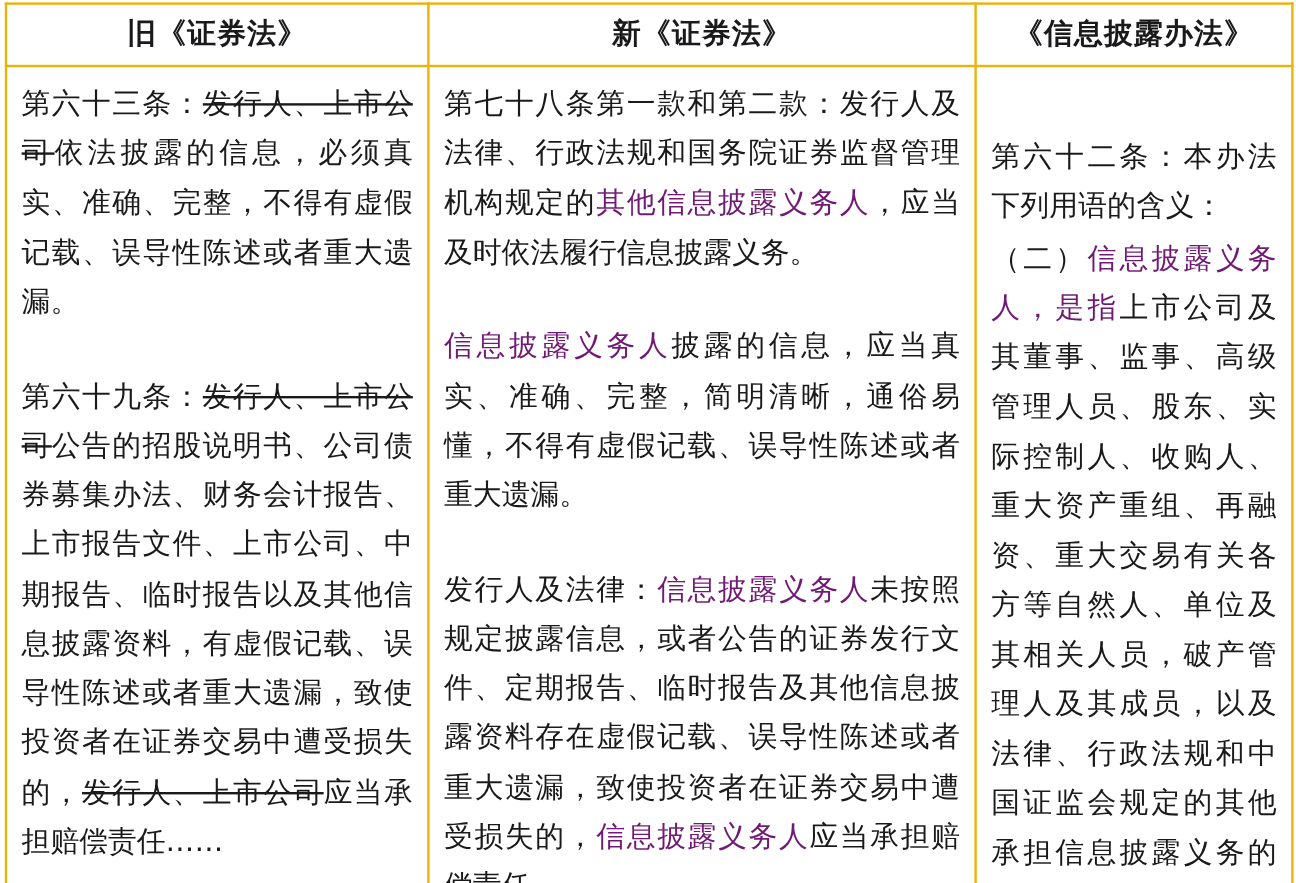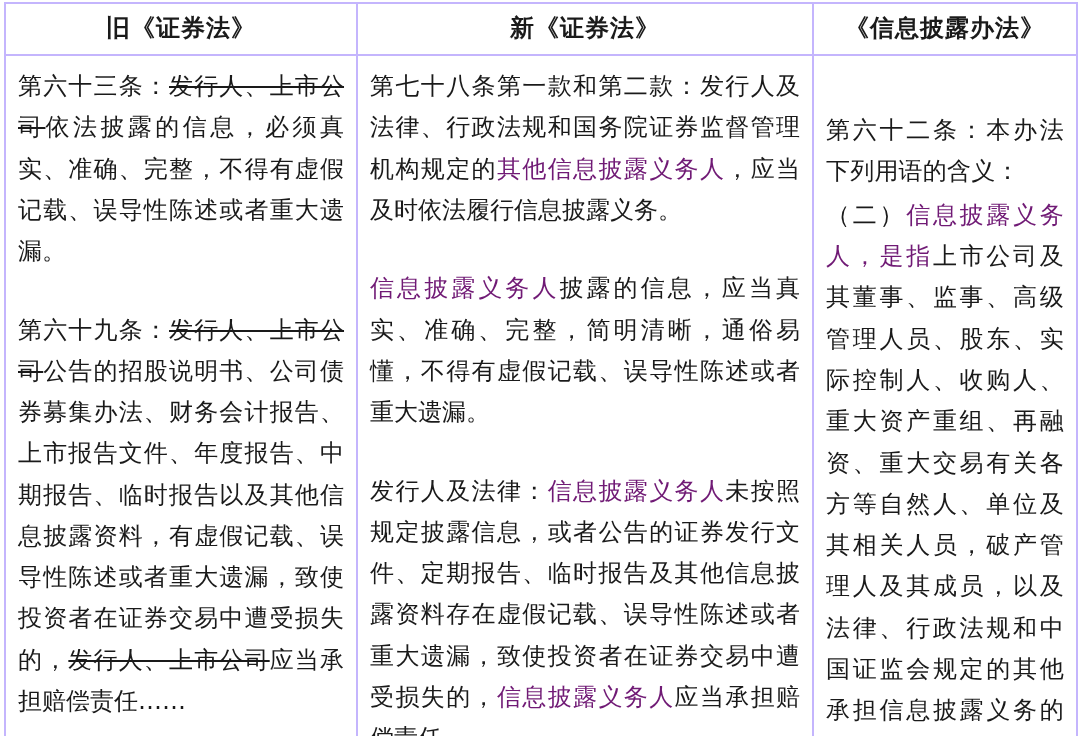--- a/index.html
+++ b/index.html
@@ -19,21 +19,21 @@
     box-sizing: border-box;
     padding: 2px 4px 4px 4px;
   }
   table.law-table {
     border-collapse: collapse;
     width: 1072px;
     table-layout: fixed;
   }
   table.law-table th,
   table.law-table td {
-    border: 2px solid #c4b5fd;
+    border: 2px solid #eab308;
     vertical-align: top;
   }
   table.law-table th {
     text-align: center;
     font-weight: bold;
     font-size: 24px;
     line-height: 1.5;
     padding: 6px 4px 8px 4px;
     letter-spacing: 1px;
   }
@@ -88,21 +88,21 @@
         <th>旧《证券法》</th>
         <th>新《证券法》</th>
         <th>《信息披露办法》</th>
       </tr>
     </thead>
     <tbody>
       <tr>
         <td>
           <div class="cell-inner">
               <p class="para"><span>第六十三条：<span class="strike">发行人、上市公司</span></span><span>依法披露的信息，必须真实、准确、完整，不得有虚假记载、误导性陈述或者重大遗漏。</span></p>
-              <p class="para"><span>第六十九条：</span><span class="strike">发行人、上市公司</span><span>公告的招股说明书、公司债券募集办法、财务会计报告、上市报告文件、年度报告、中期报告、临时报告以及其他信息披露资料，有虚假记载、误导性陈述或者重大遗漏，致使投资者在证券交易中遭受损失的，</span><span class="strike">发行人、上市公司</span><span>应当承担赔偿责任……</span></p>
+              <p class="para"><span>第六十九条：</span><span class="strike">发行人、上市公司</span><span>公告的招股说明书、公司债券募集办法、财务会计报告、上市报告文件、上市公司、中期报告、临时报告以及其他信息披露资料，有虚假记载、误导性陈述或者重大遗漏，致使投资者在证券交易中遭受损失的，</span><span class="strike">发行人、上市公司</span><span>应当承担赔偿责任……</span></p>
             </div>
         </td>
         <td>
           <div class="cell-inner">
               <p class="para"><span>第七十八条第一款和第二款：发行人及法律、行政法规和国务院证券监督管理机构规定的</span><span class="hl">其他信息披露义务人</span><span>，应当及时依法履行信息披露义务。</span></p>
               <p class="para"><span class="hl">信息披露义务人</span><span>披露的信息，应当真实、准确、完整，简明清晰，通俗易懂，不得有虚假记载、误导性陈述或者重大遗漏。</span></p>
               <p class="para"><span>发行人及法律：</span><span class="hl">信息披露义务人</span><span>未按照规定披露信息，或者公告的证券发行文件、定期报告、临时报告及其他信息披露资料存在虚假记载、误导性陈述或者重大遗漏，致使投资者在证券交易中遭受损失的，</span><span class="hl">信息披露义务人</span><span>应当承担赔偿责任……</span></p>
             </div>
         </td>
         <td class="col3">

